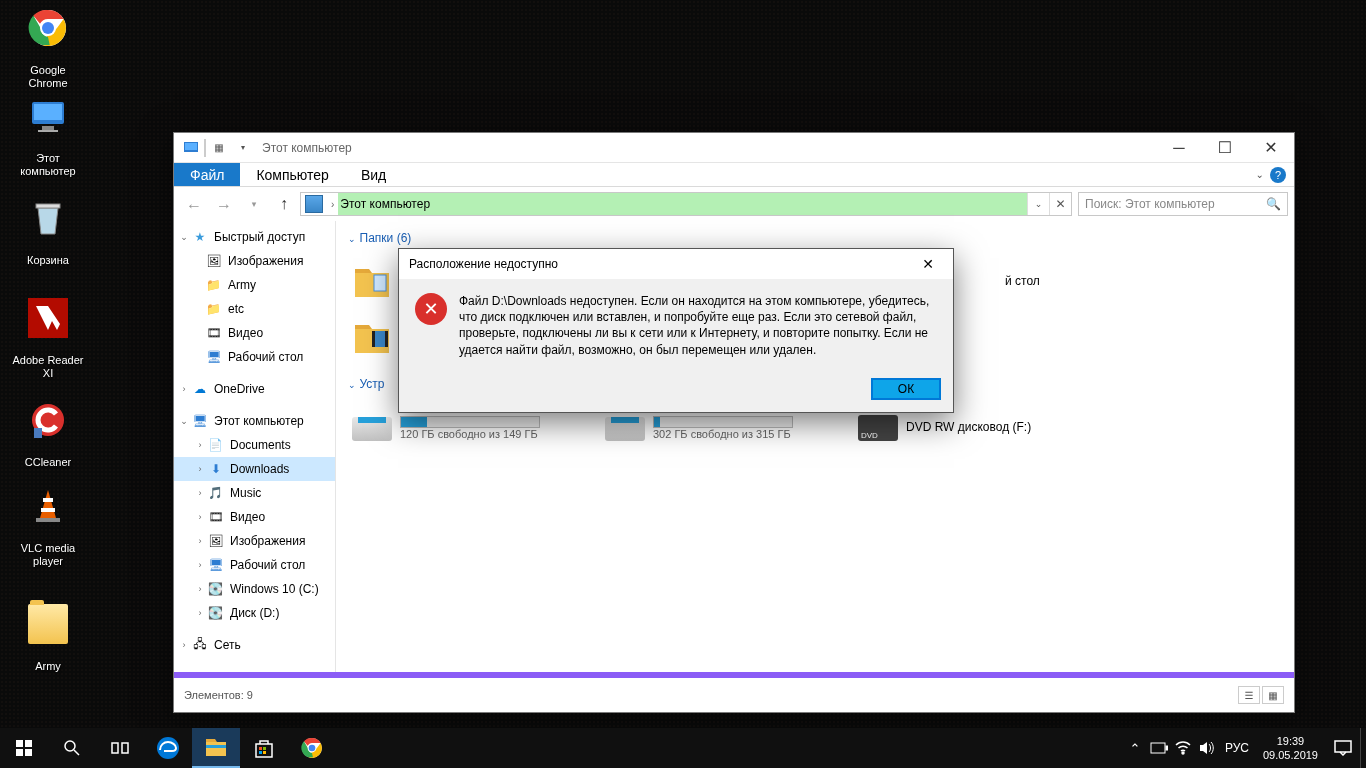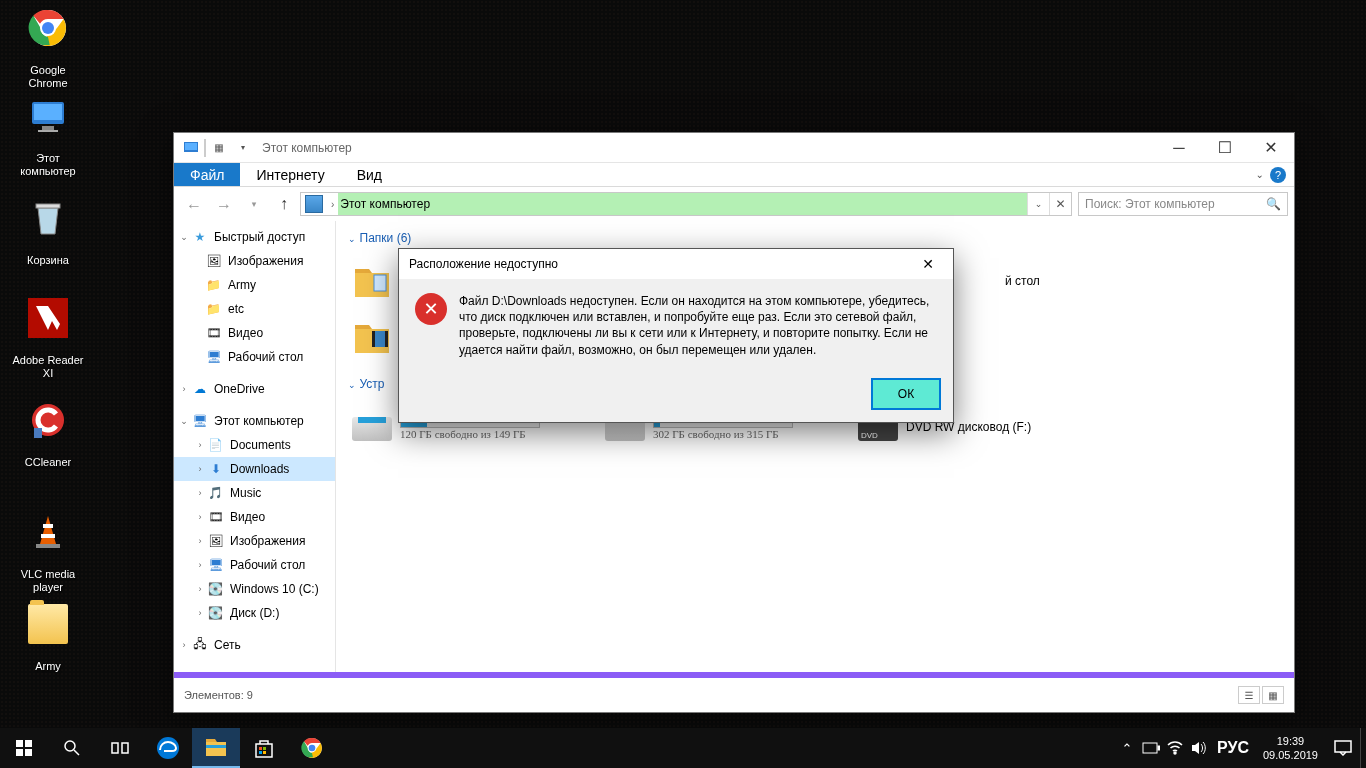--- a/index.html
+++ b/index.html
@@ -12,21 +12,21 @@
 .desktop-icon .icon { width: 40px; height: 40px; display:flex; align-items:center; justify-content:center; }
 .desktop-icon .label { color: #fff; font-size: 11px; text-align: center; margin-top: 16px; text-shadow: 1px 1px 2px #000; line-height: 1.2; }
 
 
 .taskbar { position: absolute; bottom: 0; left: 0; right: 0; height: 40px; background: #101010; display: flex; align-items: center; color: #fff; }
 .taskbar .tb-btn { width: 48px; height: 40px; display: flex; align-items: center; justify-content: center; cursor: pointer; }
 .taskbar .right { margin-left: auto; display: flex; align-items: center; height: 100%; }
 .taskbar .tray-icon { width: 24px; height:40px; display:flex; align-items:center; justify-content:center; font-size:13px; cursor:pointer; }
 .taskbar .tb-active { background: #1a3a5a; border-bottom: 2px solid #76b9ed; }
 .taskbar .datetime { font-size: 11px; text-align: center; padding: 0 8px; line-height: 1.3; cursor:pointer; }
-.taskbar .lang { font-size: 16px; padding: 0 6px; cursor:pointer;font-weight:bold; }
+.taskbar .lang { font-size: 12px; padding: 0 6px; cursor:pointer; }
 
 
 .explorer { position: absolute; left: 173px; top: 132px; width: 1122px; height: 581px; background: #fff; border: 1px solid #7a7a7a; box-shadow: 0 6px 30px rgba(0,0,0,0.5); display: flex; flex-direction: column; }
 .titlebar { height: 30px; background: #fff; display: flex; align-items: center; border-bottom: 1px solid #e5e5e5; }
 .titlebar .qat { display:flex; align-items:center; gap:2px; padding-left:6px; }
 .titlebar .qat-btn { width:22px; height:22px; display:flex; align-items:center; justify-content:center; font-size:10px; color:#555; cursor:pointer; }
 .titlebar .title { font-size: 12px; color: #666; margin-left: 8px; }
 .titlebar .winbtns { margin-left: auto; display: flex; }
 .titlebar .winbtn { width: 46px; height: 30px; display: flex; align-items: center; justify-content: center; color: #333; cursor: pointer; }
 
@@ -56,37 +56,37 @@
 .tree-item .ti-label { white-space: nowrap; overflow: hidden; text-overflow: ellipsis; }
 .tree-spacer { height: 8px; }
 
 .content { flex: 1; overflow: auto; padding: 6px 12px; }
 .section-header { font-size: 12px; color: #1a5fb4; margin: 4px 0 8px 0; cursor:pointer; }
 .section-header .chev { font-size:9px; margin-right:4px; }
 .folders-grid { display: flex; flex-wrap: wrap; gap: 0; }
 .folder-item { width: 253px; height: 56px; display: flex; align-items: center; gap: 8px; padding: 4px; cursor:pointer; }
 .folder-item .fi-icon { width: 40px; height: 40px; }
 .folder-item .fi-text { font-size: 12px; }
-.folder-item .fi-sub { font-size: 11px; color: #666; font-family: Liberation Serif, serif; }
+.folder-item .fi-sub { font-size: 11px; color: #666; }
 .drive-bar { width:140px; height:12px; border:1px solid #bbb; margin-top:2px; background:#eee; position:relative; }
 .drive-bar .fill { height:100%; background:#26a0da; }
 
 .statusbar { height: 40px; border-top: 6px solid #8b5cf6; display: flex; align-items: center; font-size: 11px; color: #555; padding: 0 10px; }
 .statusbar .view-btns { margin-left:auto; display:flex; gap:2px; }
 .statusbar .vb { width:22px; height:18px; border:1px solid #ccc; display:flex; align-items:center; justify-content:center; font-size:10px; cursor:pointer; }
 
 
 .dialog { position: absolute; left: 398px; top: 248px; width: 556px; background: #fff; border: 1px solid #555; box-shadow: 0 10px 30px rgba(0,0,0,0.5); }
 .dialog .dlg-title { height: 30px; display: flex; align-items: center; padding: 0 10px; font-size: 12px; background:#fff; }
 .dialog .dlg-close { margin-left: auto; width: 30px; height: 24px; display:flex; align-items:center; justify-content:center; font-size:14px; cursor:pointer; }
 .dialog .dlg-body { background: #f0f0f0; padding: 14px 16px 14px 16px; display: flex; gap: 12px; }
 .dialog .dlg-icon { width: 32px; height: 32px; border-radius: 50%; background: #d9302c; display:flex; align-items:center; justify-content:center; color:#fff; font-size:18px; flex-shrink:0; }
 .dialog .dlg-msg { font-size: 12px; line-height: 1.35; }
 .dialog .dlg-foot { background: #f0f0f0; padding: 6px 12px 12px; display: flex; justify-content: flex-end; }
-.dialog .dlg-ok { width: 70px; height: 32px; border: 2px solid #0078d7; background: #5eead4; font-size: 12px; cursor: pointer; }
+.dialog .dlg-ok { width: 70px; height: 22px; border: 2px solid #0078d7; background: #0ea5e9; font-size: 12px; cursor: pointer; }
 
 
 .folder-shape { width:100%; height:100%; background: linear-gradient(#ffe9a6,#f3c34f); border-radius: 2px; position:relative; }
 .folder-shape::before { content:""; position:absolute; top:-4px; left:2px; width:14px; height:5px; background:#f3c34f; border-radius:2px 2px 0 0;}
 .drive-shape { width:40px; height:24px; background: linear-gradient(#e8e8e8,#c0c0c0); border-radius:3px; margin-top:10px; position:relative; }
 .drive-shape::after { content:""; position:absolute; top:0; left:6px; right:6px; height:6px; background:#26a0da; }
 .dvd-shape { width:40px; height:26px; background:#444; border-radius:3px; margin-top:8px; position:relative; }
 .dvd-shape::after { content:"DVD"; position:absolute; bottom:1px; left:3px; color:#fff; font-size:8px; }
 </style>
 </head>
@@ -138,21 +138,21 @@
   <div class="desktop-icon" style="top:400px;left:10px">
     <div class="icon">
         <svg width="40" height="40" viewBox="0 0 40 40">
           <circle cx="20" cy="20" r="16" fill="#d9302c"></circle>
           <path d="M28 14a10 10 0 1 0 0 12" stroke="#fff" stroke-width="5" fill="none"></path>
           <rect x="6" y="28" width="8" height="10" fill="#4a7bbf"></rect>
         </svg>
       </div>
     <div class="label">CCleaner</div>
   </div>
-  <div class="desktop-icon" style="top:512px;left:10px">
+  <div class="desktop-icon" style="top:486px;left:10px">
     <div class="icon">
         <svg width="40" height="40" viewBox="0 0 40 40">
           <path d="M20 4l8 28H12z" fill="#e85e00"></path>
           <rect x="15" y="12" width="10" height="4" fill="#fff"></rect>
           <rect x="13" y="22" width="14" height="4" fill="#fff"></rect>
           <rect x="8" y="32" width="24" height="4" fill="#888"></rect>
         </svg>
       </div>
     <div class="label">VLC media player</div>
   </div>
@@ -180,21 +180,21 @@
     <div class="title">Этот компьютер</div>
     <div class="winbtns">
       <div class="winbtn">─</div>
       <div class="winbtn">☐</div>
       <div class="winbtn close">✕</div>
     </div>
   </div>
 
   <div class="ribbon-tabs">
     <div class="tab file">Файл</div>
-    <div class="tab">Интернету</div>
+    <div class="tab">Компьютер</div>
     <div class="tab">Вид</div>
     <div class="expand">
       <span class="chev">⌄</span>
       <span class="help">?</span>
     </div>
   </div>
 
   <div class="navbar">
     <div class="navbtn">←</div>
     <div class="navbtn">→</div>

